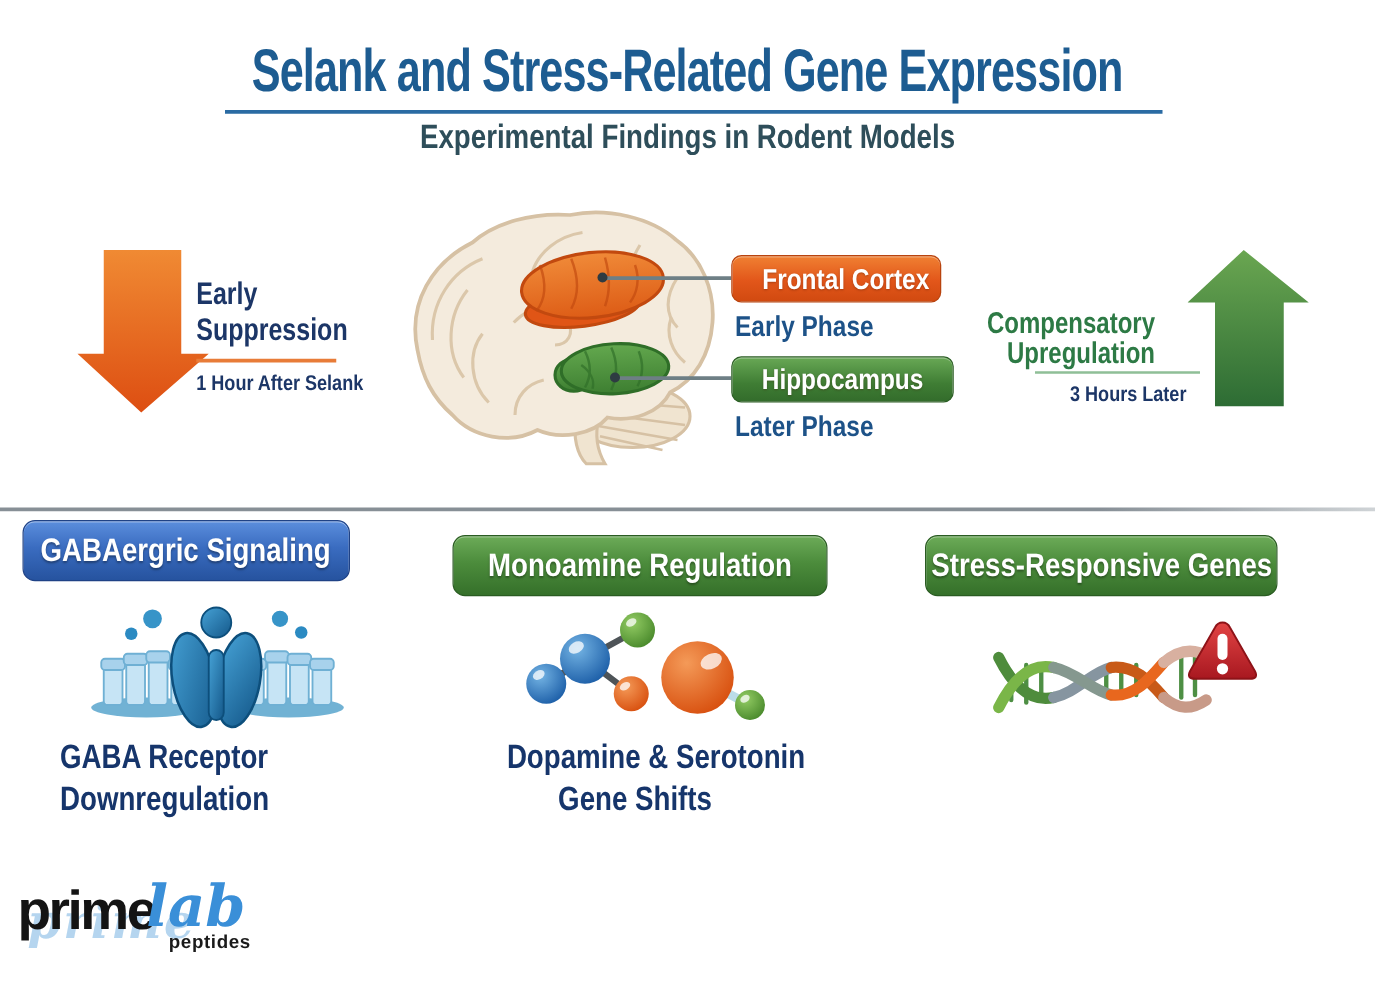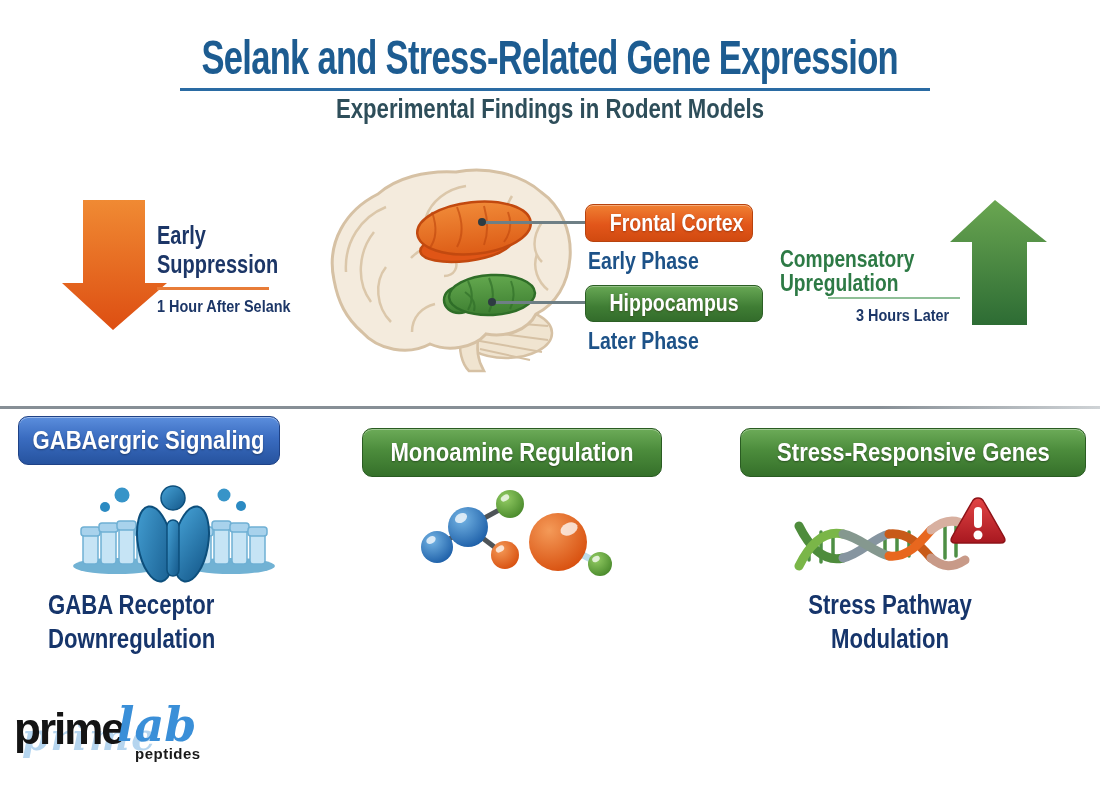--- a/index.html
+++ b/index.html
@@ -28,21 +28,21 @@
   .early-text { left:157px; top:221px; width:160px; }
   .early-text .line {
     display:block; font-size:25px; line-height:29px; font-weight:bold; color:#1c3667;
     transform:scaleX(.8); transform-origin:left center; white-space:nowrap;
   }
   .early-underline { left:157px; top:287px; width:112px; height:3px; background:#e87c38; }
   .early-caption {
     left:157px; top:297px; font-size:17px; font-weight:bold; color:#1c3667;
     transform:scaleX(.85); transform-origin:left center; white-space:nowrap;
   }
-  .late-text { left:780px; top:247px; width:180px; }
+  .late-text { left:780px; top:247px; width:180px;text-align:right; }
   .late-text .line {
     display:block; font-size:24px; line-height:24px; font-weight:bold; color:#2d7a45;
     transform:scaleX(.8); transform-origin:left center; white-space:nowrap;
   }
   .late-underline { left:828px; top:297px; width:132px; height:2px; background:#8fbf97; }
   .late-caption {
     left:856px; top:306px; font-size:17px; font-weight:bold; color:#1c3667;
     transform:scaleX(.85); transform-origin:left center; white-space:nowrap;
   }
 
@@ -85,21 +85,21 @@
     left:18px; top:416px; width:262px; height:49px;
     background:linear-gradient(180deg,#5b8edd 0%,#3a6cc0 45%,#26539f 100%);
     border:1px solid #1f4286; box-shadow:inset 0 1px 0 rgba(255,255,255,.4);
   }
   .pill-green-1 {
     left:362px; top:428px; width:300px; height:49px;
     background:linear-gradient(180deg,#6cab58 0%,#4c8c3c 45%,#35702a 100%);
     border:1px solid #2a5c22; box-shadow:inset 0 1px 0 rgba(255,255,255,.35);
   }
   .pill-green-2 {
-    left:740px; top:428px; width:346px; height:49px;
+    left:740px; top:428px; width:282px; height:49px;
     background:linear-gradient(180deg,#6cab58 0%,#4c8c3c 45%,#35702a 100%);
     border:1px solid #2a5c22; box-shadow:inset 0 1px 0 rgba(255,255,255,.35);
   }
   .card-label { color:#16356b; font-weight:bold; font-size:27px; line-height:34px; }
   .card-label .line { display:block; transform:scaleX(.82); white-space:nowrap; }
   .label-left { transform-origin:left center; }
   .label-center { transform-origin:center; }
   .cl-1 { left:48px; top:588px; width:260px; text-align:left; }
   .cl-2 { left:383px; top:588px; width:250px; text-align:center; }
   .cl-3 { left:765px; top:588px; width:250px; text-align:center; }
@@ -329,20 +329,24 @@
     <circle cx="187" cy="77" r="12" fill="url(#gSphGreen)"></circle>
     <g fill="#ffffff" opacity=".75">
       <ellipse cx="18" cy="53" rx="5" ry="3.5" transform="rotate(-30 18 53)"></ellipse>
       <ellipse cx="48" cy="31" rx="6.5" ry="4.5" transform="rotate(-30 48 31)"></ellipse>
       <ellipse cx="92" cy="11" rx="4.5" ry="3" transform="rotate(-30 92 11)"></ellipse>
       <ellipse cx="87" cy="62" rx="4.5" ry="3" transform="rotate(-30 87 62)"></ellipse>
       <ellipse cx="156" cy="42" rx="9" ry="6" transform="rotate(-25 156 42)"></ellipse>
       <ellipse cx="183" cy="72" rx="4" ry="2.8" transform="rotate(-30 183 72)"></ellipse>
     </g>
   </svg>
+  <div class="abs card-label cl-2">
+    <span class="line label-center">Dopamine &amp; Serotonin</span>
+    <span class="line label-center">Gene Shifts</span>
+  </div>
 
   <div class="abs pill pill-green-2">
     <span class="bt">Stress-Responsive Genes</span>
   </div>
   <svg class="abs" style="left:793px; top:492px;" width="225" height="102" viewBox="0 0 225 102">
     <defs>
       <linearGradient id="gRed" x1="0" y1="0" x2="0" y2="1">
         <stop offset="0" stop-color="#e24444"></stop>
           <stop offset="1" stop-color="#a81820"></stop>
       </linearGradient>
@@ -372,24 +376,20 @@
       <path d="M 96,64 C 114,66 126,52 138,38" stroke="#e8671e"></path>
       <path d="M 138,38 C 150,28 162,26 174,34" stroke="#d8b0a0"></path>
     </g>
 
     <g>
       <path d="M 185,6 Q 189,6 191,10 L 211,45 Q 214,51 207,51 L 163,51 Q 156,51 159,45 L 179,10 Q 181,6 185,6 Z" fill="url(#gRed)" stroke="#8e1318" stroke-width="1.5"></path>
       <rect x="181" y="15" width="8" height="21" rx="4" fill="#ffffff"></rect>
       <circle cx="185" cy="43" r="4.5" fill="#ffffff"></circle>
     </g>
   </svg>
-  <div class="abs card-label cl-3">
-    <span class="line label-center">Stress Pathway</span>
-    <span class="line label-center">Modulation</span>
-  </div>
 
   <div class="abs logo">
     <span class="logo-ghost">prime</span>
     <span class="logo-prime">prime</span>
     <span class="logo-lab">lab</span>
     <span class="logo-tagline">peptides</span>
   </div>
 
 </div>
 

